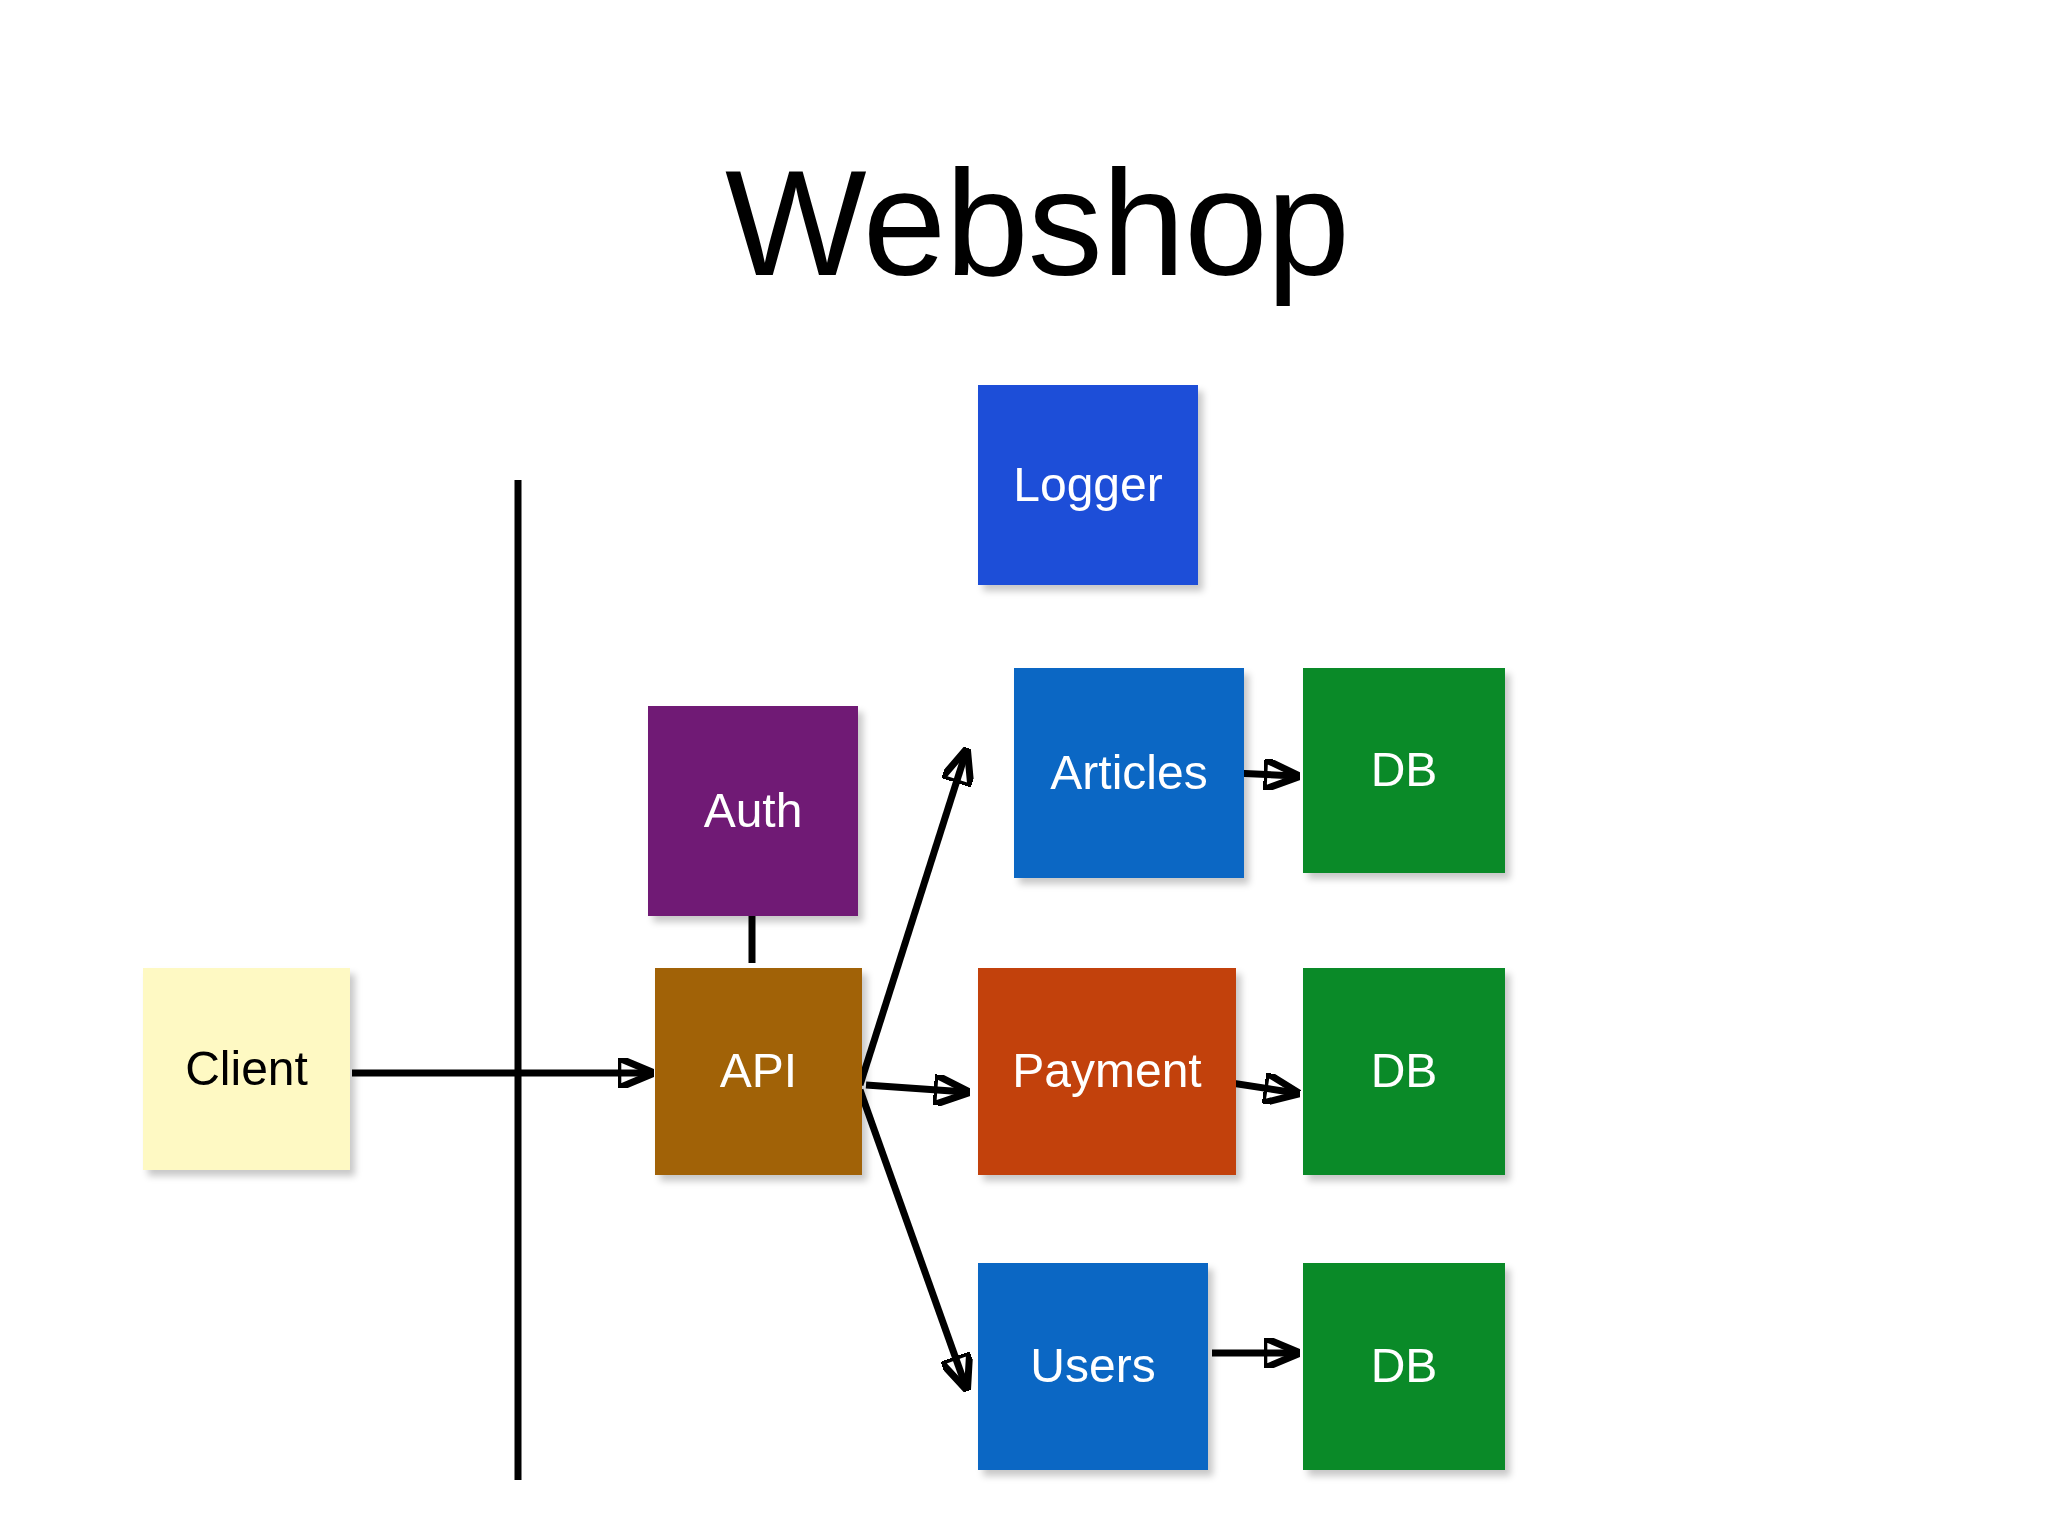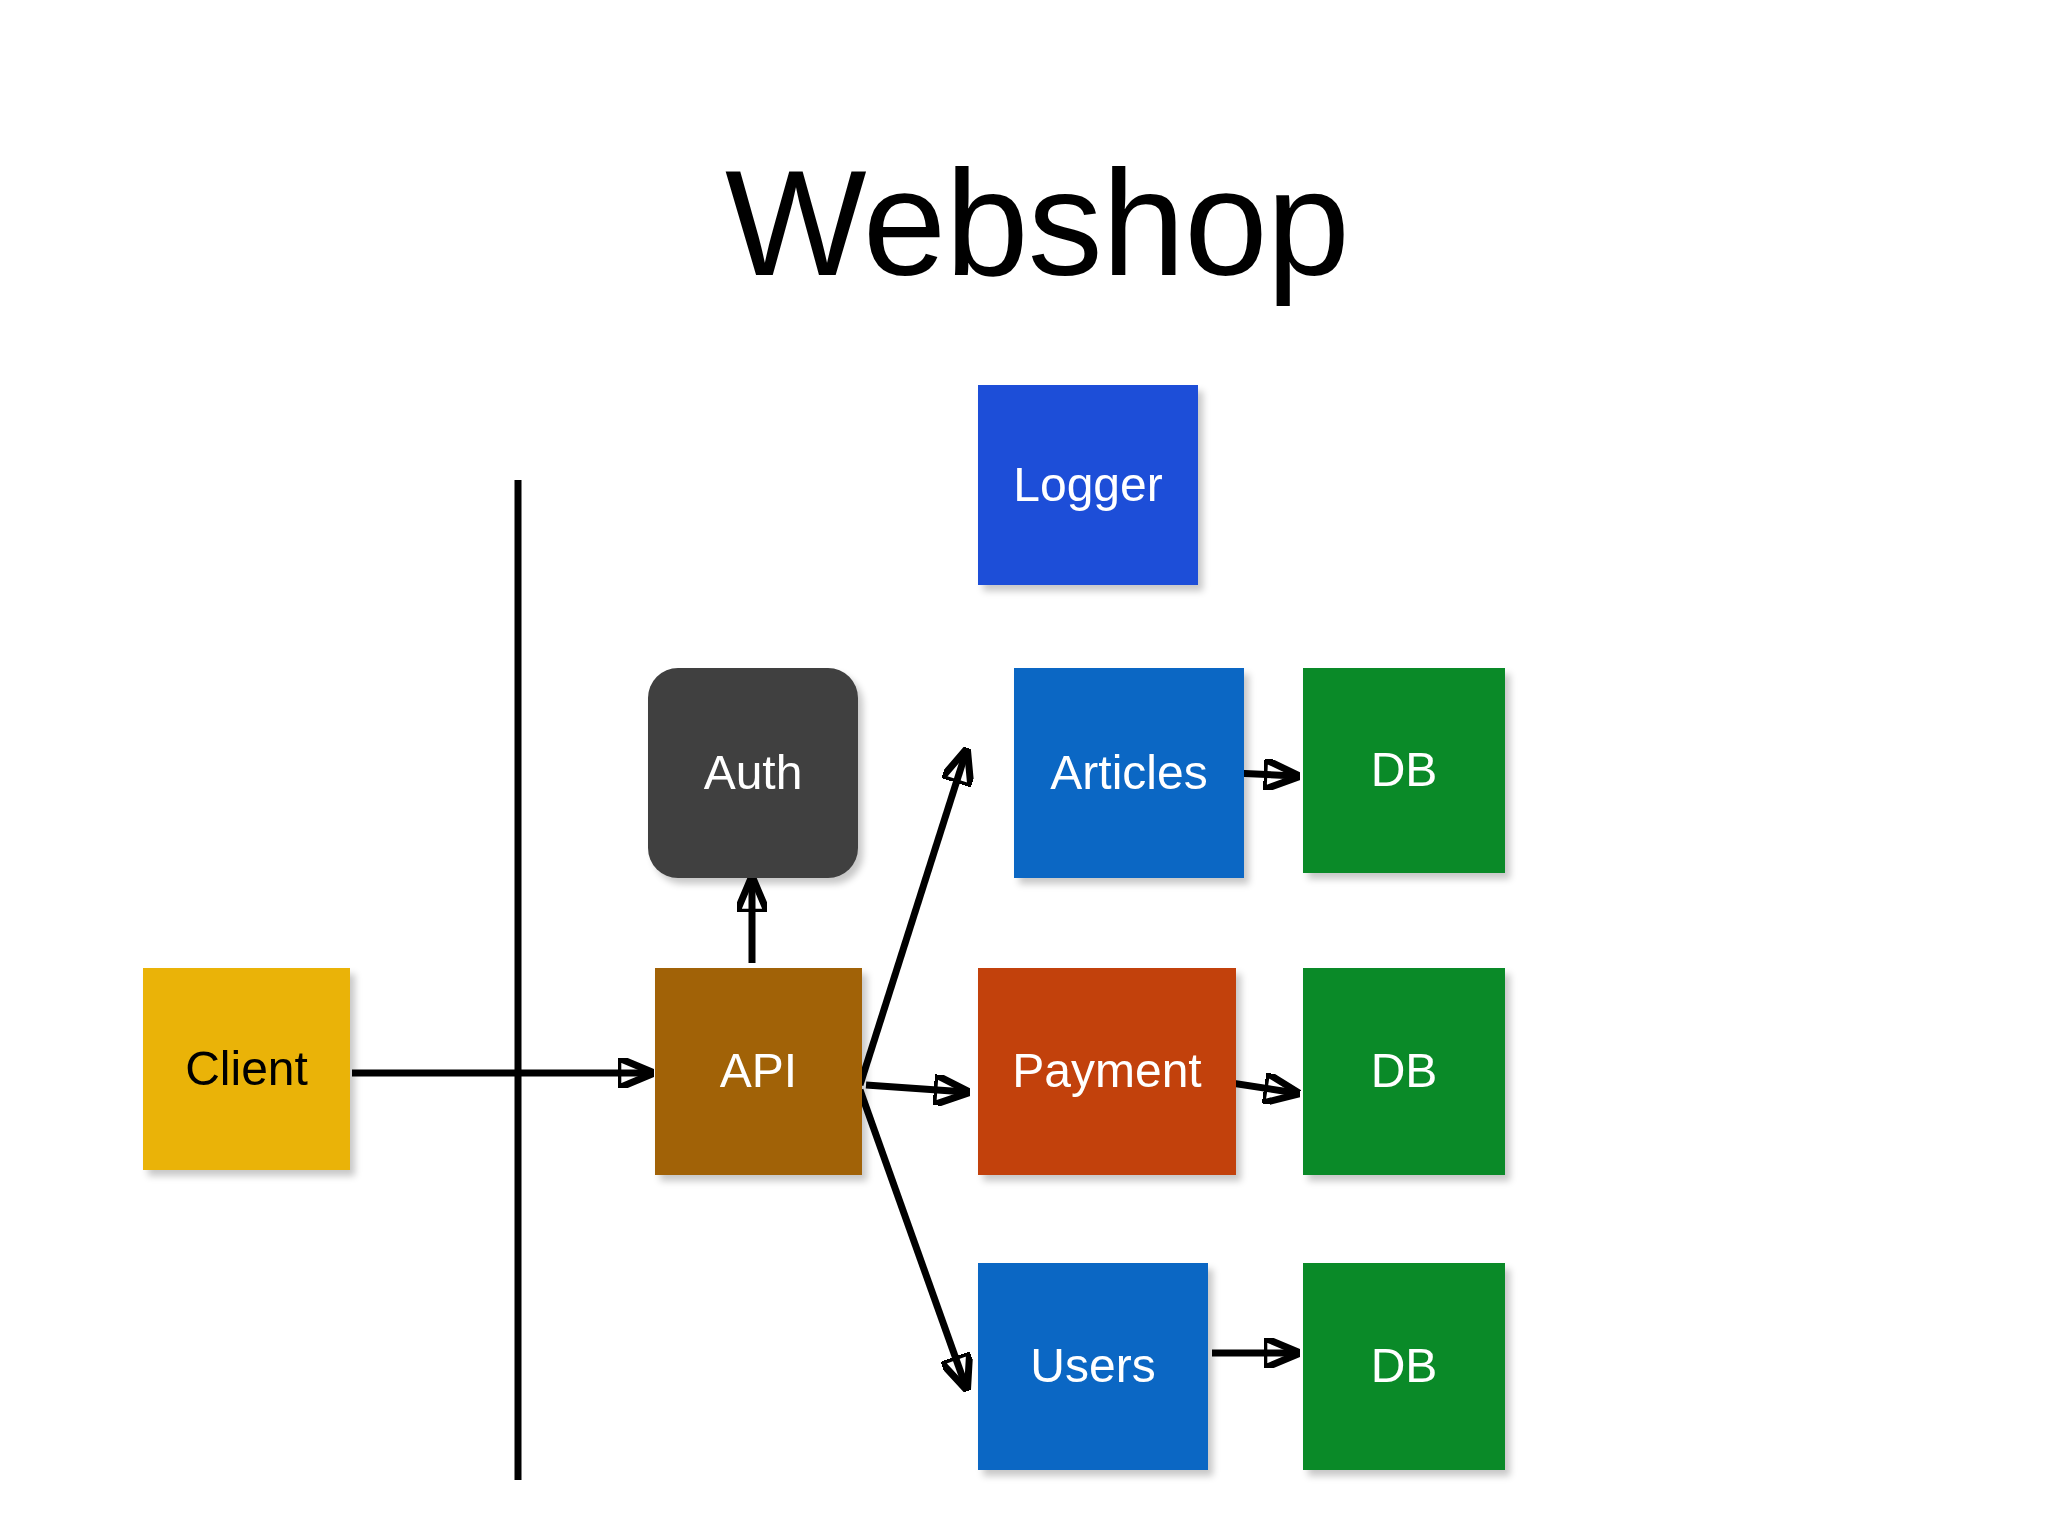--- a/index.html
+++ b/index.html
@@ -91,27 +91,27 @@
         <line x1="1212" y1="772" x2="1296" y2="776" stroke="#000000" stroke-width="7" marker-end="url(#arrowhead)"></line>
         <line x1="1212" y1="1080" x2="1296" y2="1093" stroke="#000000" stroke-width="7" marker-end="url(#arrowhead)"></line>
         <line x1="1212" y1="1353" x2="1296" y2="1353" stroke="#000000" stroke-width="7" marker-end="url(#arrowhead)"></line>
       </g>
     <g id="boundary-group">
         <line x1="518" y1="480" x2="518" y2="1480" stroke="#000000" stroke-width="7"></line>
       </g>
   </svg>
 
   <div id="node-layer">
-      <div class="node" style="left: 143px; top: 968px; width: 207px; height: 202px; background: #eab308; color: rgb(0, 0, 0);">
+      <div class="node" style="left: 143px; top: 968px; width: 207px; height: 202px; background: #fef9c3; color: rgb(0, 0, 0);">
         <span class="node-label">Client</span>
       </div>
       <div class="node" style="left: 655px; top: 968px; width: 207px; height: 207px; background: #a16207; color: rgb(255, 255, 255);">
         <span class="node-label">API</span>
       </div>
-      <div class="node" style="left: 648px; top: 668px; width: 210px; height: 210px; background: #404040; color: rgb(255, 255, 255); border-radius: 30px;">
+      <div class="node" style="left: 648px; top: 706px; width: 210px; height: 210px; background: #701a75; color: rgb(255, 255, 255);">
         <span class="node-label">Auth</span>
       </div>
       <div class="node" style="left: 978px; top: 385px; width: 220px; height: 200px; background: #1d4ed8; color: rgb(255, 255, 255);">
         <span class="node-label">Logger</span>
       </div>
       <div class="node" style="left: 1014px; top: 668px; width: 230px; height: 210px; background: rgb(11, 103, 196); color: rgb(255, 255, 255); justify-content: center;">
         <span class="node-label">Articles</span>
       </div>
       <div class="node" style="left: 978px; top: 968px; width: 258px; height: 207px; background: #c2410c; color: rgb(255, 255, 255);">
         <span class="node-label">Payment</span>

